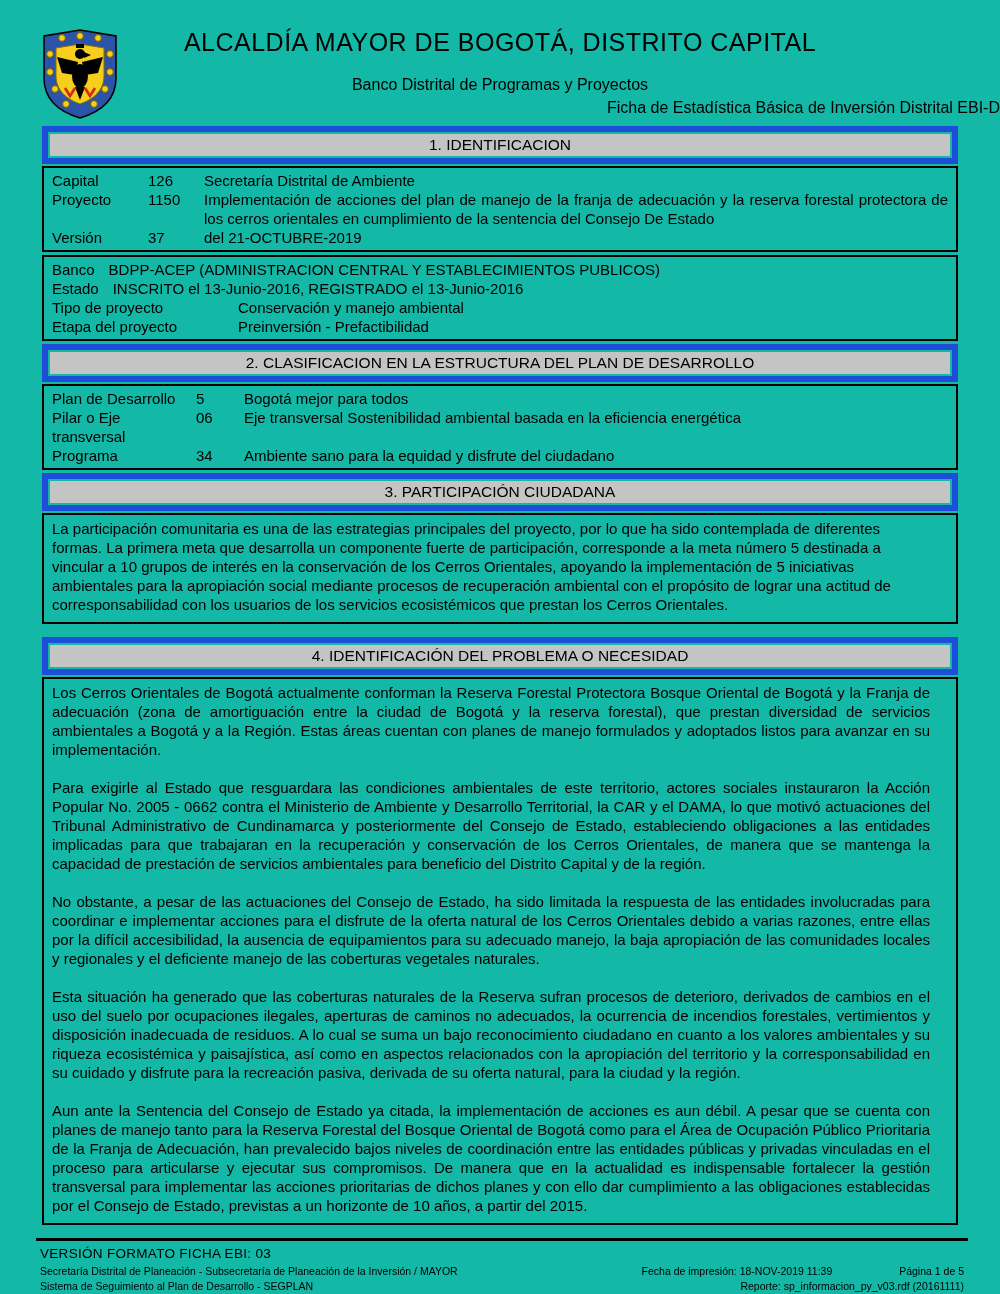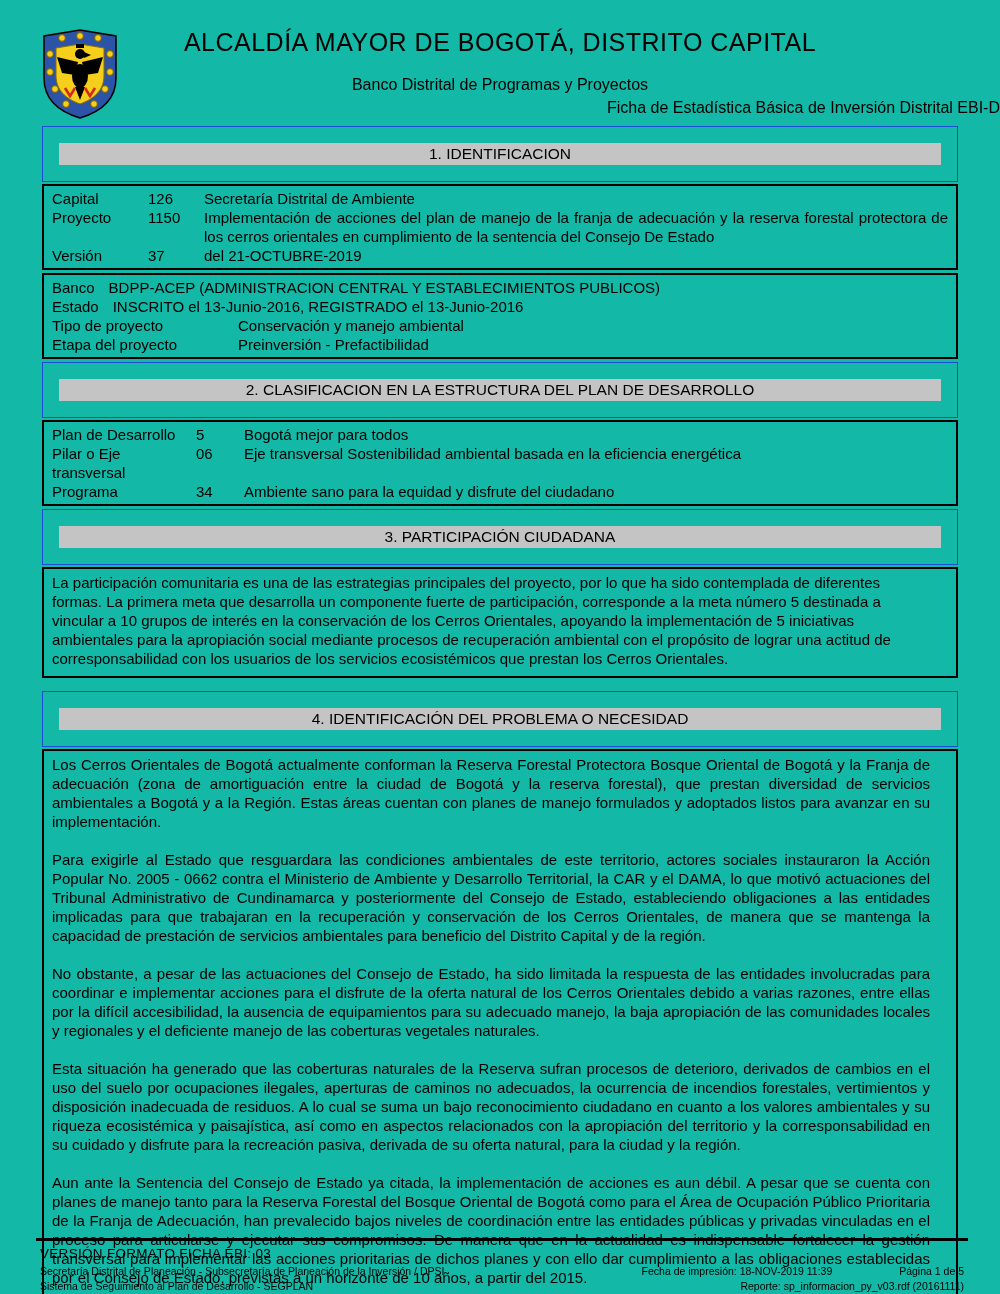--- a/index.html
+++ b/index.html
@@ -8,21 +8,21 @@
     font-family:"Liberation Sans","DejaVu Sans",sans-serif;overflow:hidden;
   }
   
   .doc-header{position:relative;padding-top:28px;height:90px;}
   .logo{position:absolute;left:38px;top:28px;width:84px;height:92px;}
   .title-1{text-align:center;font-size:25px;letter-spacing:.5px;line-height:28px;}
   .title-2{text-align:center;font-size:16px;line-height:20px;margin-top:19px;}
   .title-3{text-align:right;font-size:16px;line-height:22px;margin-top:2px;}
   
   .content{margin:8px 42px 0 42px;font-size:15px;line-height:19px;}
-  .sec-bar{border:1px solid #1d4ed8;padding:16px;margin-bottom:2px;}
+  .sec-bar{border:6px solid #1d4ed8;padding:2px;margin-bottom:2px;}
   .sec-bar-inner{background:#c4c4c4;text-align:center;font-size:15.5px;line-height:17px;padding:2px 0 3px;}
   .box{border:2px solid #000;margin-bottom:3px;padding:3px 8px;}
   .kv3{display:grid;grid-template-columns:88px 48px 1fr;column-gap:8px;}
   .kv3.s2{grid-template-columns:136px 40px 1fr;}
   .kv3 .code{white-space:nowrap;}
   .kv3 .val.justify{text-align:justify;}
   .detail-row{display:flex;}
   .detail-row .lbl{white-space:nowrap;margin-right:14px;flex:none;}
   .detail-row.wide .lbl{width:186px;margin-right:0;}
   .text-box p{margin:0 0 19px 0;}
@@ -161,21 +161,21 @@
       <p class="justify">Aun ante la Sentencia del Consejo de Estado ya citada, la implementación de acciones es aun débil. A pesar que se cuenta con planes de manejo tanto para la Reserva Forestal del Bosque Oriental de Bogotá como para el Área de Ocupación Público Prioritaria de la Franja de Adecuación, han prevalecido bajos niveles de coordinación entre las entidades públicas y privadas vinculadas en el proceso para articularse y ejecutar sus compromisos. De manera que en la actualidad es indispensable fortalecer la gestión transversal para implementar las acciones prioritarias de dichos planes y con ello dar cumplimiento a las obligaciones establecidas por el Consejo de Estado, previstas a un horizonte de 10 años, a partir del 2015.</p>
     </div>
 
   </div>
 
   <div class="doc-footer">
     <div class="foot-rule"></div>
     <div class="foot-version">VERSIÓN FORMATO FICHA EBI: 03</div>
     <div class="foot-small">
       <div class="foot-left">
-        <div>Secretaría Distrital de Planeación - Subsecretaría de Planeación de la Inversión / DPSI</div>
+        <div>Secretaría Distrital de Planeación - Subsecretaría de Planeación de la Inversión / MAYOR</div>
         <div>Sistema de Seguimiento al Plan de Desarrollo - SEGPLAN</div>
       </div>
       <div class="foot-right">
         <div>
           <span>Fecha de impresión: 18-NOV-2019 11:39</span>
           <span class="foot-page">Página  1 de 5</span>
         </div>
         <div>Reporte: sp_informacion_py_v03.rdf (20161111)</div>
       </div>
     </div>

